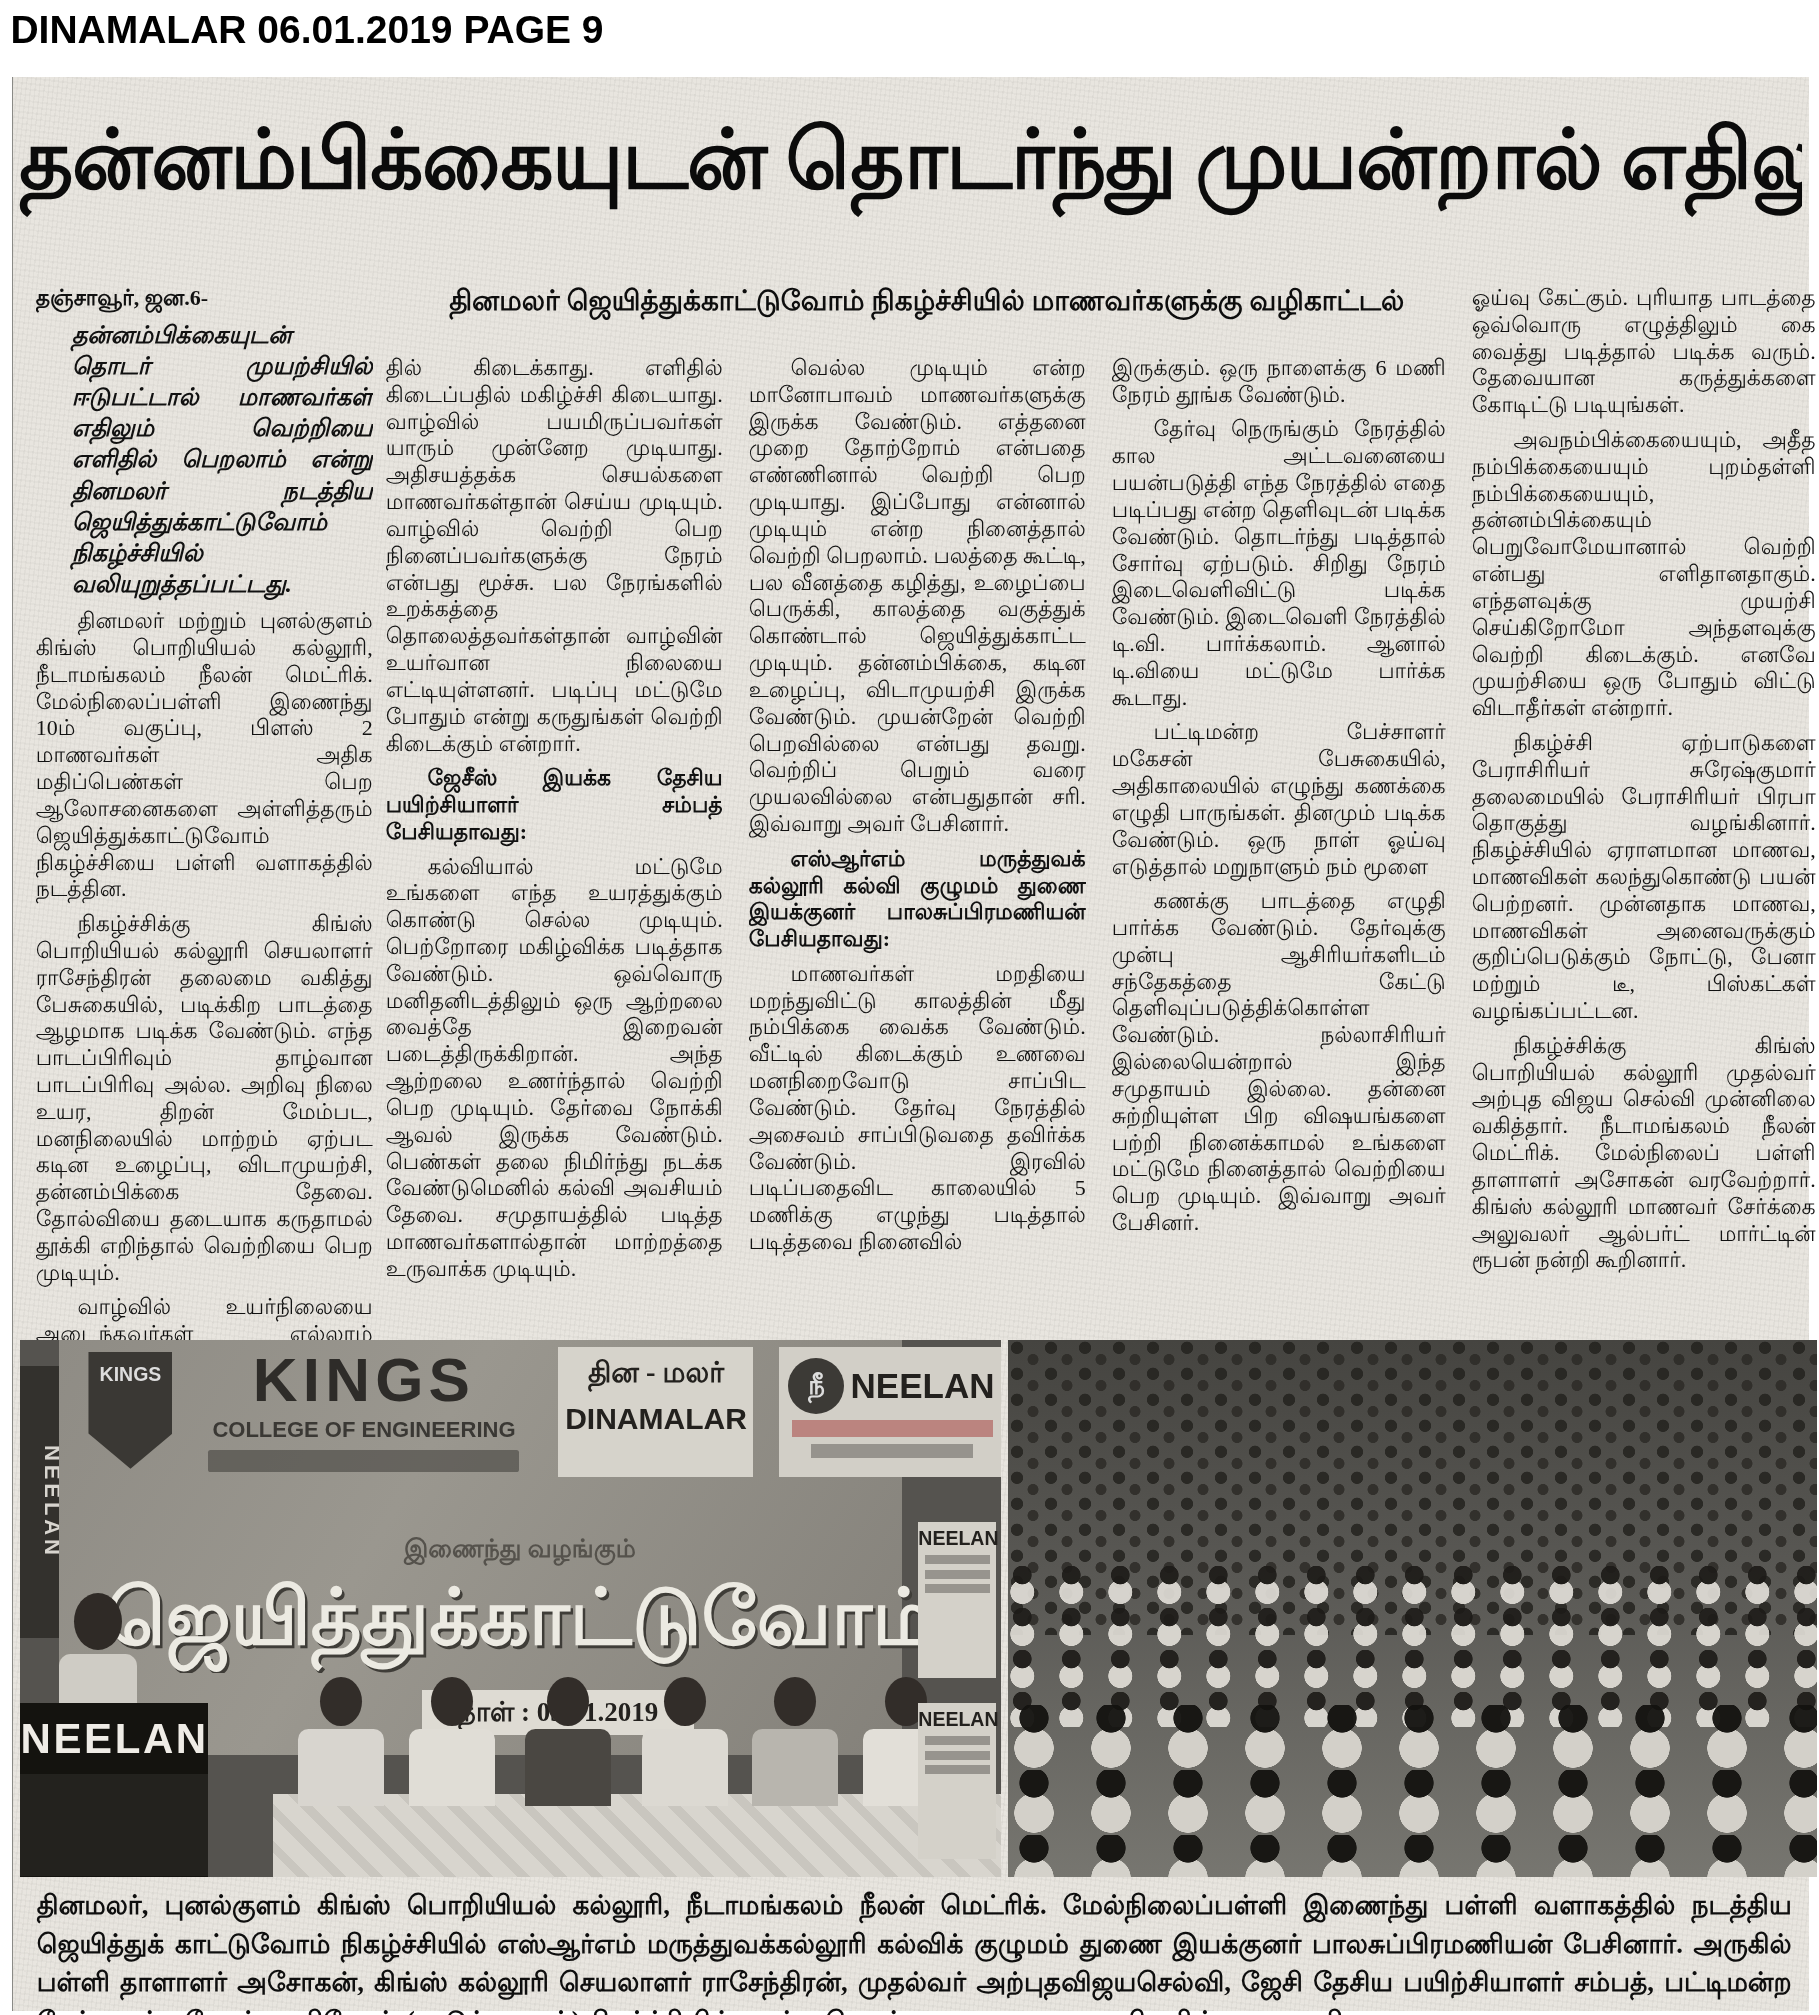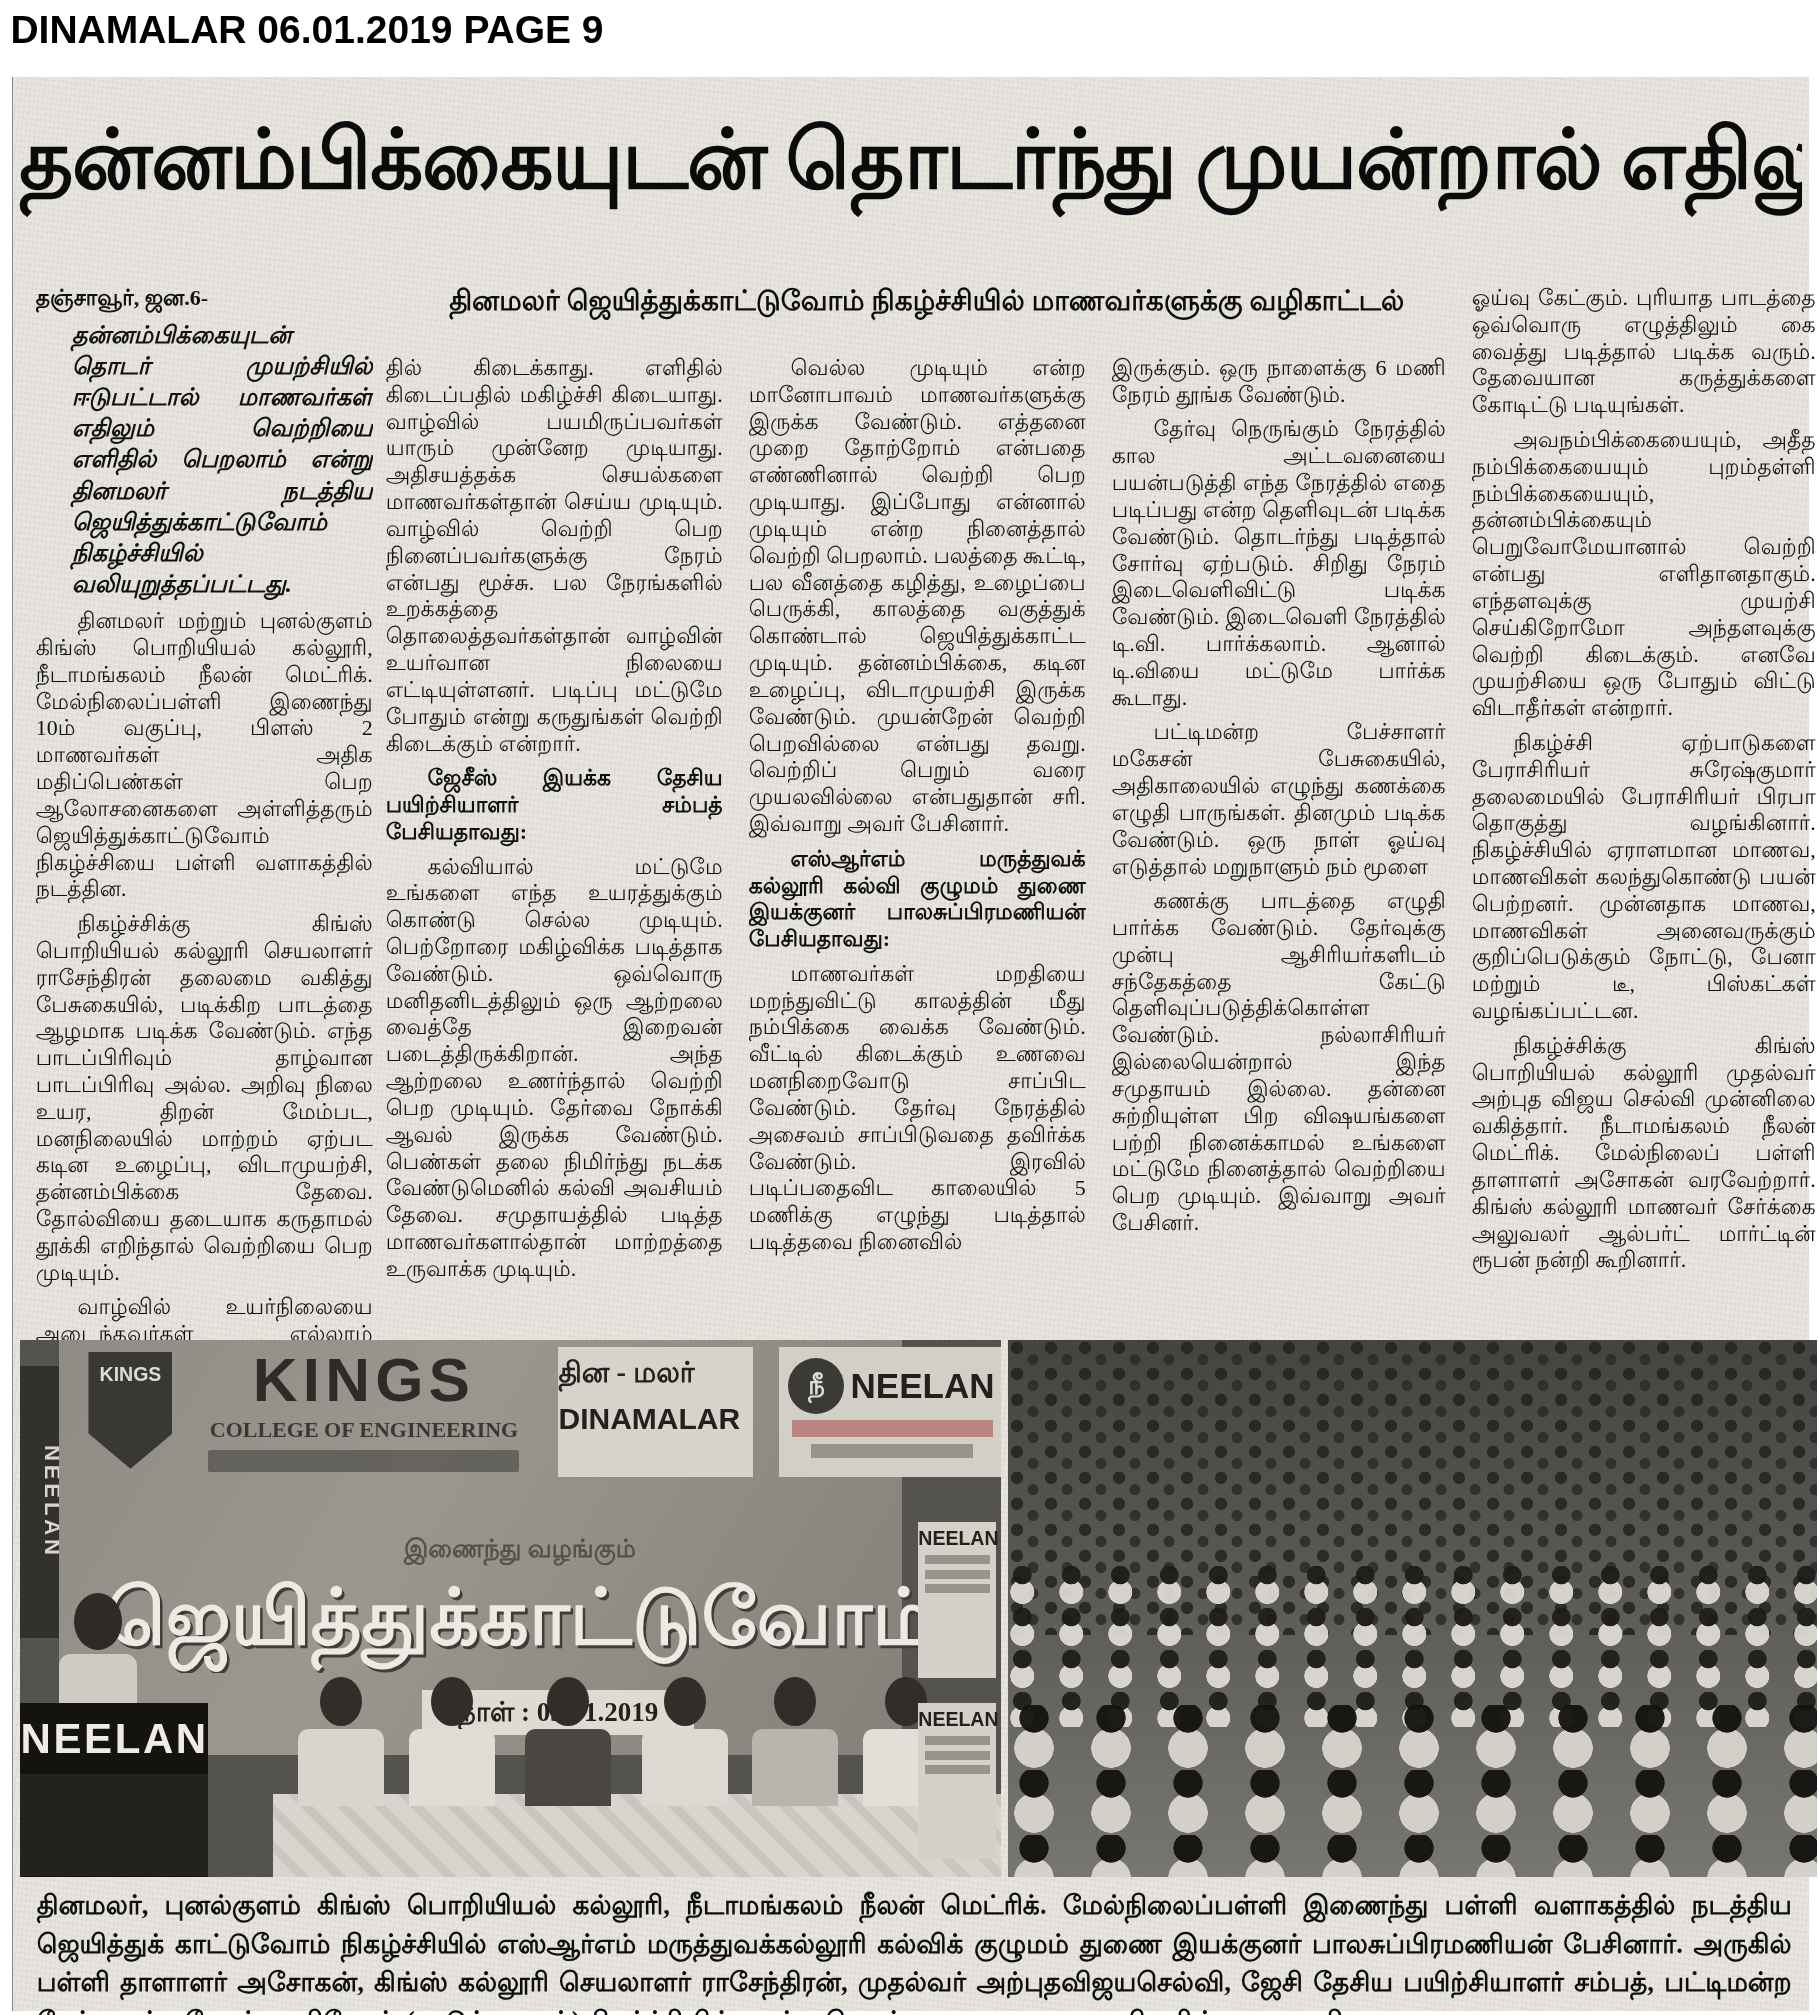--- a/index.html
+++ b/index.html
@@ -55,29 +55,29 @@
     color:#ddd;text-align:center;font-family:"Liberation Sans",sans-serif;
     font-size:19.5px;font-weight:700;line-height:45px;
   }
   .kings-big{
     position:absolute;left:136px;top:6.5px;width:337px;color:#2e2c29;
     font-family:"Liberation Sans",sans-serif;font-weight:700;font-size:62px;
     letter-spacing:5.2px;line-height:65px;text-align:center;
   }
   .kings-sub{
     position:absolute;left:136px;top:77px;width:337px;color:#3a3834;
-    font-family:Liberation Serif, serif;font-weight:700;font-size:22px;text-align:center;
+    font-family:Liberation Sans, sans-serif;font-weight:700;font-size:22px;text-align:center;
   }
   .kings-accred{
     position:absolute;left:149px;top:110px;width:311px;height:22px;
     background:rgba(60,58,54,.55);border-radius:2.6px;
   }
   .dinamalar-box{
     position:absolute;left:499px;top:6.5px;width:195px;height:130px;background:#d6d3cb;
-    text-align:left;color:#23211e;
+    text-align:center;color:#23211e;
   }
   .dinamalar-tamil{font-size:28.5px;font-weight:700;line-height:52px;margin:0;}
   .dinamalar-en{font-family:"Liberation Sans",sans-serif;font-size:30px;font-weight:700;margin:0;line-height:39px;}
   .neelan-box{
     position:absolute;left:720px;top:6.5px;width:227px;height:130px;background:#d2cfc7;
     color:#23211e;text-align:center;
   }
   .neelan-circle{
     position:absolute;left:9px;top:11.7px;width:56px;height:56px;border-radius:50%;
     background:#3c3a36;color:#ddd;font-size:26px;line-height:56px;font-weight:700;

